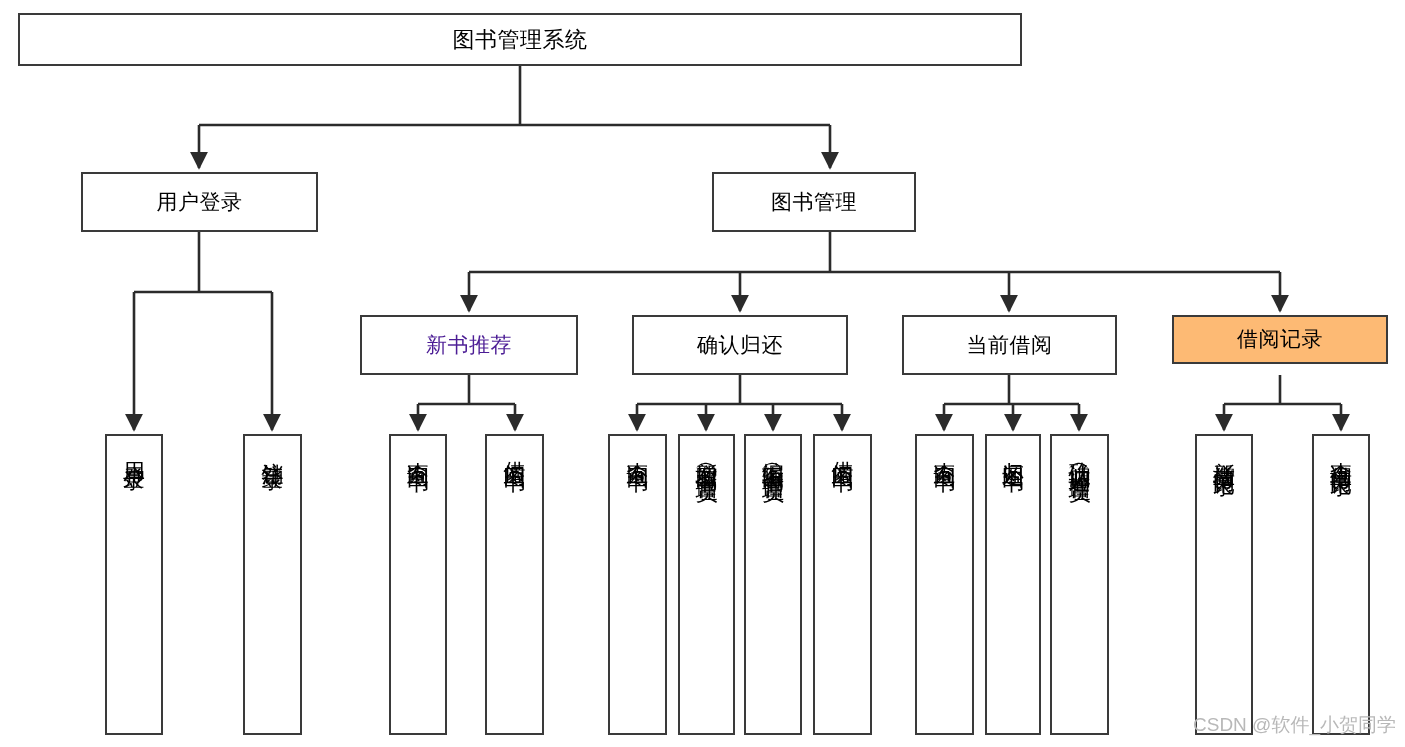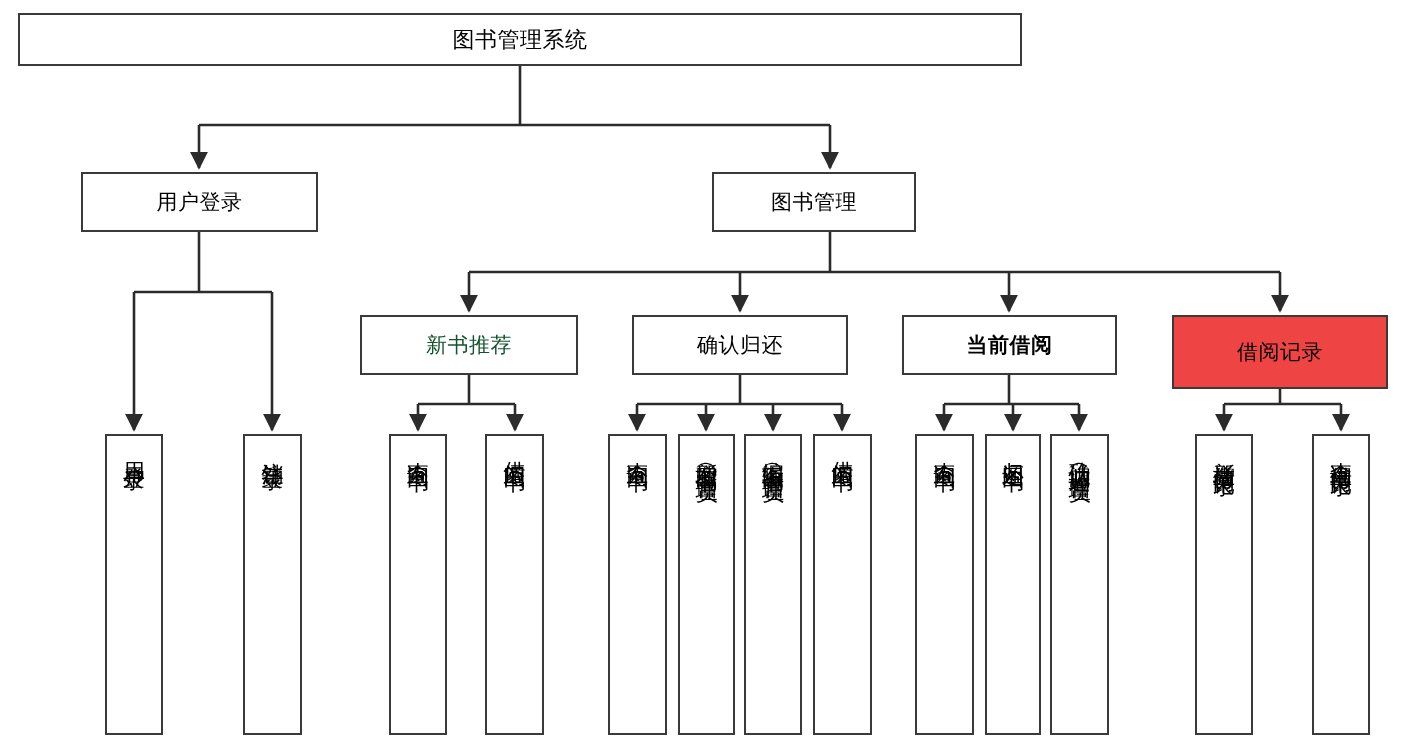--- a/index.html
+++ b/index.html
@@ -132,30 +132,30 @@
     <span class="lbl">图书管理系统</span>
   </div>
 
   <div class="node horiz" id="node-user-login" style="left: 81px; top: 172px; width: 237px; height: 60px; border-color: rgb(58, 58, 58); background: rgb(255, 255, 255); color: rgb(0, 0, 0);">
     <span class="lbl">用户登录</span>
   </div>
   <div class="node horiz" id="node-book-manage" style="left: 712px; top: 172px; width: 204px; height: 60px; border-color: rgb(58, 58, 58); background: rgb(255, 255, 255); color: rgb(0, 0, 0);">
     <span class="lbl">图书管理</span>
   </div>
 
-  <div class="node horiz" id="node-new-book-recommend" style="left: 360px; top: 315px; width: 218px; height: 60px; border-color: rgb(58, 58, 58); background: rgb(255, 255, 255); color: #14532d;">
+  <div class="node horiz" id="node-new-book-recommend" style="left: 360px; top: 315px; width: 218px; height: 60px; border-color: rgb(58, 58, 58); background: rgb(255, 255, 255); color: #4c1d95;">
     <span class="lbl">新书推荐</span>
   </div>
   <div class="node horiz" id="node-book-borrow" style="left: 632px; top: 315px; width: 216px; height: 60px; border-color: rgb(58, 58, 58); background: rgb(255, 255, 255); color: rgb(0, 0, 0);">
     <span class="lbl">确认归还</span>
   </div>
-  <div class="node horiz" id="node-current-borrow" style="left: 902px; top: 315px; width: 215px; height: 60px; border-color: rgb(58, 58, 58); background: rgb(255, 255, 255); color: rgb(0, 0, 0); font-weight: bold;">
+  <div class="node horiz" id="node-current-borrow" style="left: 902px; top: 315px; width: 215px; height: 60px; border-color: rgb(58, 58, 58); background: rgb(255, 255, 255); color: rgb(0, 0, 0);">
     <span class="lbl">当前借阅</span>
   </div>
-  <div class="node horiz" id="node-borrow-record" style="left: 1172px; top: 315px; width: 216px; height: 74px; border-color: rgb(58, 58, 58); background: #ef4444; color: rgb(0, 0, 0);">
+  <div class="node horiz" id="node-borrow-record" style="left: 1172px; top: 315px; width: 216px; height: 49px; border-color: rgb(58, 58, 58); background: #fdba74; color: rgb(0, 0, 0);">
     <span class="lbl">借阅记录</span>
   </div>
 
   <div class="node vert" id="node-leaf-user-login" style="left: 105px; top: 434px; width: 58px; height: 301px; border-color: rgb(58, 58, 58); background: rgb(255, 255, 255); color: rgb(0, 0, 0);">
     <span class="lbl">用户登录</span>
   </div>
   <div class="node vert" id="node-leaf-logout-login" style="left: 243px; top: 434px; width: 59px; height: 301px; border-color: rgb(58, 58, 58); background: rgb(255, 255, 255); color: rgb(0, 0, 0);">
     <span class="lbl">注销登录</span>
   </div>
   <div class="node vert" id="node-leaf-query-book-rec" style="left: 389px; top: 434px; width: 58px; height: 301px; border-color: rgb(58, 58, 58); background: rgb(255, 255, 255); color: rgb(0, 0, 0);">
@@ -185,14 +185,15 @@
   <div class="node vert" id="node-leaf-confirm-return-admin" style="left: 1050px; top: 434px; width: 59px; height: 301px; border-color: rgb(58, 58, 58); background: rgb(255, 255, 255); color: rgb(0, 0, 0);">
     <span class="lbl">确认归还（管理员）</span>
   </div>
   <div class="node vert" id="node-leaf-add-borrow-record" style="left: 1195px; top: 434px; width: 58px; height: 301px; border-color: rgb(58, 58, 58); background: rgb(255, 255, 255); color: rgb(0, 0, 0);">
     <span class="lbl">新增借阅记录</span>
   </div>
   <div class="node vert" id="node-leaf-query-borrow-record" style="left: 1312px; top: 434px; width: 58px; height: 301px; border-color: rgb(58, 58, 58); background: rgb(255, 255, 255); color: rgb(0, 0, 0);">
     <span class="lbl">查询借阅记录</span>
   </div>
 
+  <div class="watermark" style="color: rgb(184, 184, 184);">CSDN @软件_小贺同学</div>
 
 </div>
 
 </body></html>

